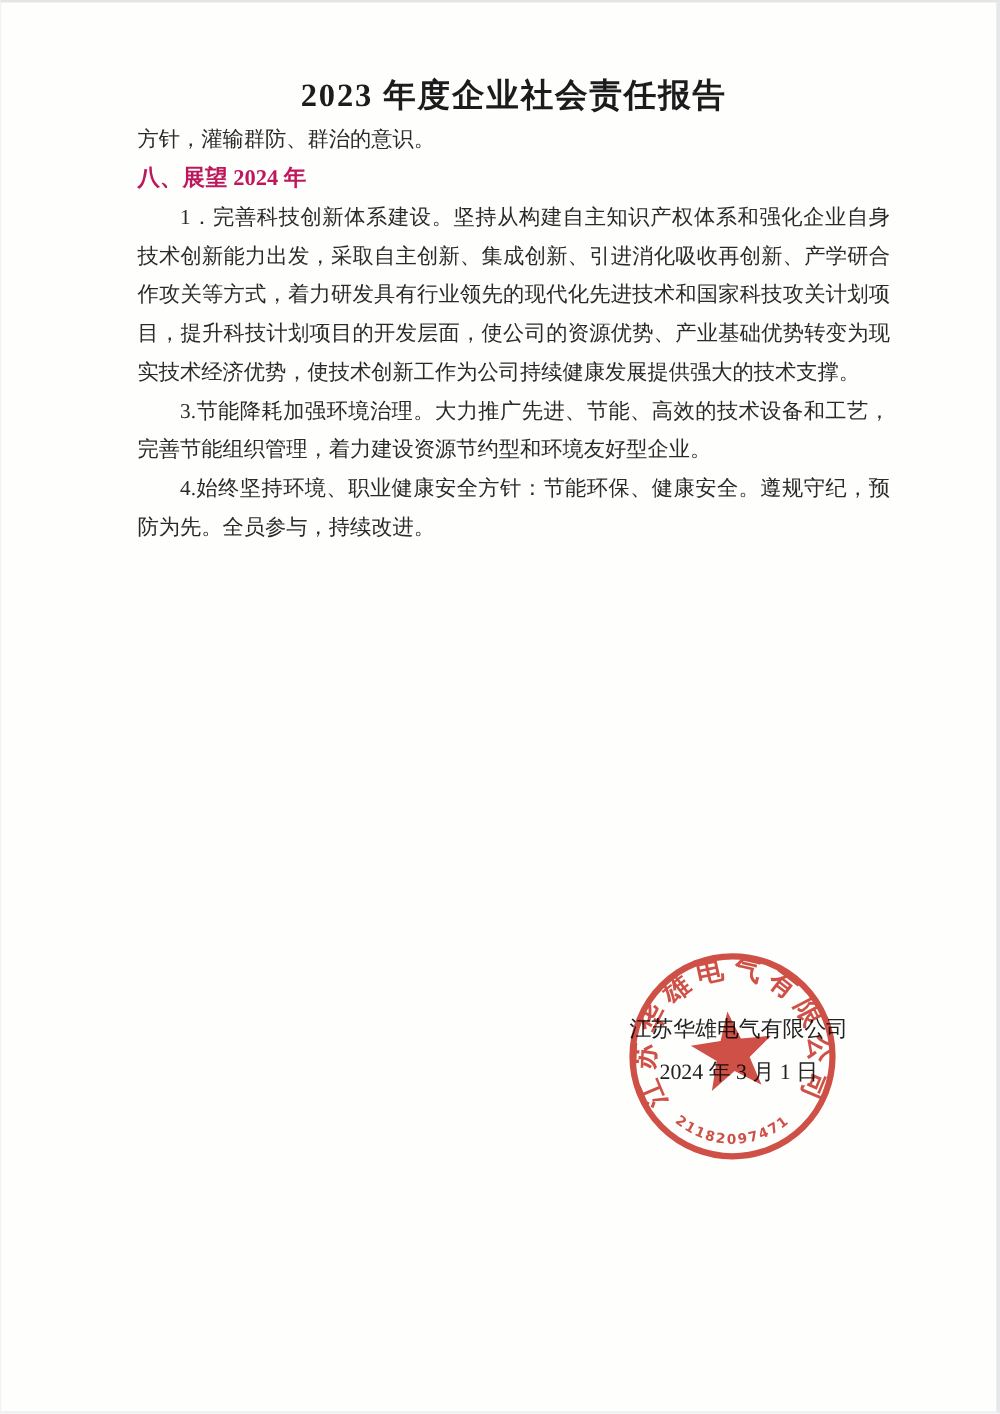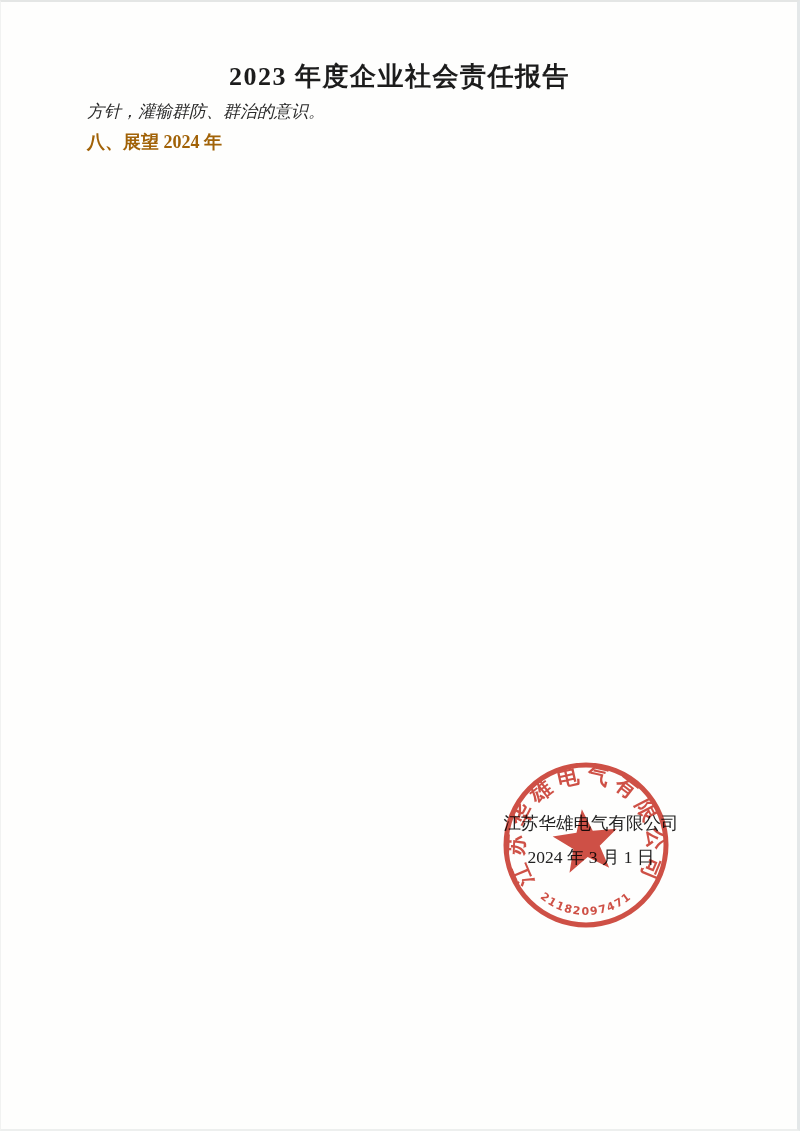--- a/index.html
+++ b/index.html
@@ -16,42 +16,42 @@
     background: #fefefd;
     border-top: 2px solid #e4e6e5;
     border-right: 3px solid #e4e8e9;
     border-bottom: 2px solid #edefee;
     border-left: 1px solid #f1f2f1;
     overflow: hidden;
     color: #262626;
   }
   .content {
     padding: 56px 85px 0 86px;
+    margin-left: 23px;
   }
   .report-title {
     margin: 0;
     font-size: 26px;
     font-weight: bold;
     text-align: center;
     letter-spacing: 1.5px;
     line-height: 38px;
     color: #1c1c1c;
   }
   .carryover {
     margin: 28px 0 0 0;
     font-size: 17px;
     line-height: 31px;
-    font-style: italic;
   }
   .section-heading {
     margin: 0;
     font-size: 18px;
     font-weight: bold;
     line-height: 31px;
-    color: #a16207;
+    color: #be185d;
   }
   .para {
     margin: 0;
     font-size: 17px;
     line-height: 31px;
     text-align: justify;
     text-align-last: left;
     text-indent: 2em;
     color: #2a2a2a;
   }
@@ -108,20 +108,23 @@
 
 <div class="page">
 
   <div class="content">
     <h1 class="report-title">2023 年度企业社会责任报告</h1>
 
     <p class="para carryover" style="text-indent:0;">方针，灌输群防、群治的意识。</p>
 
     <h2 class="section-heading">八、展望 2024 年</h2>
 
+    <p class="para">1．完善科技创新体系建设。坚持从构建自主知识产权体系和强化企业自身技术创新能力出发，采取自主创新、集成创新、引进消化吸收再创新、产学研合作攻关等方式，着力研发具有行业领先的现代化先进技术和国家科技攻关计划项目，提升科技计划项目的开发层面，使公司的资源优势、产业基础优势转变为现实技术经济优势，使技术创新工作为公司持续健康发展提供强大的技术支撑。</p>
+    <p class="para">3.节能降耗加强环境治理。大力推广先进、节能、高效的技术设备和工艺，完善节能组织管理，着力建设资源节约型和环境友好型企业。</p>
+    <p class="para">4.始终坚持环境、职业健康安全方针：节能环保、健康安全。遵规守纪，预防为先。全员参与，持续改进。</p>
   </div>
 
   <div class="signature">
     <div class="company">江苏华雄电气有限公司</div>
     <div class="date">2024 年 3 月 1 日</div>
   </div>
 
   <svg class="seal" width="182" height="182" viewBox="0 0 182 182">
     <defs>
       <path id="ringTextPath" d="M 46.5 134.5 A 63 63 0 1 1 135.5 134.5" fill="none"></path>

